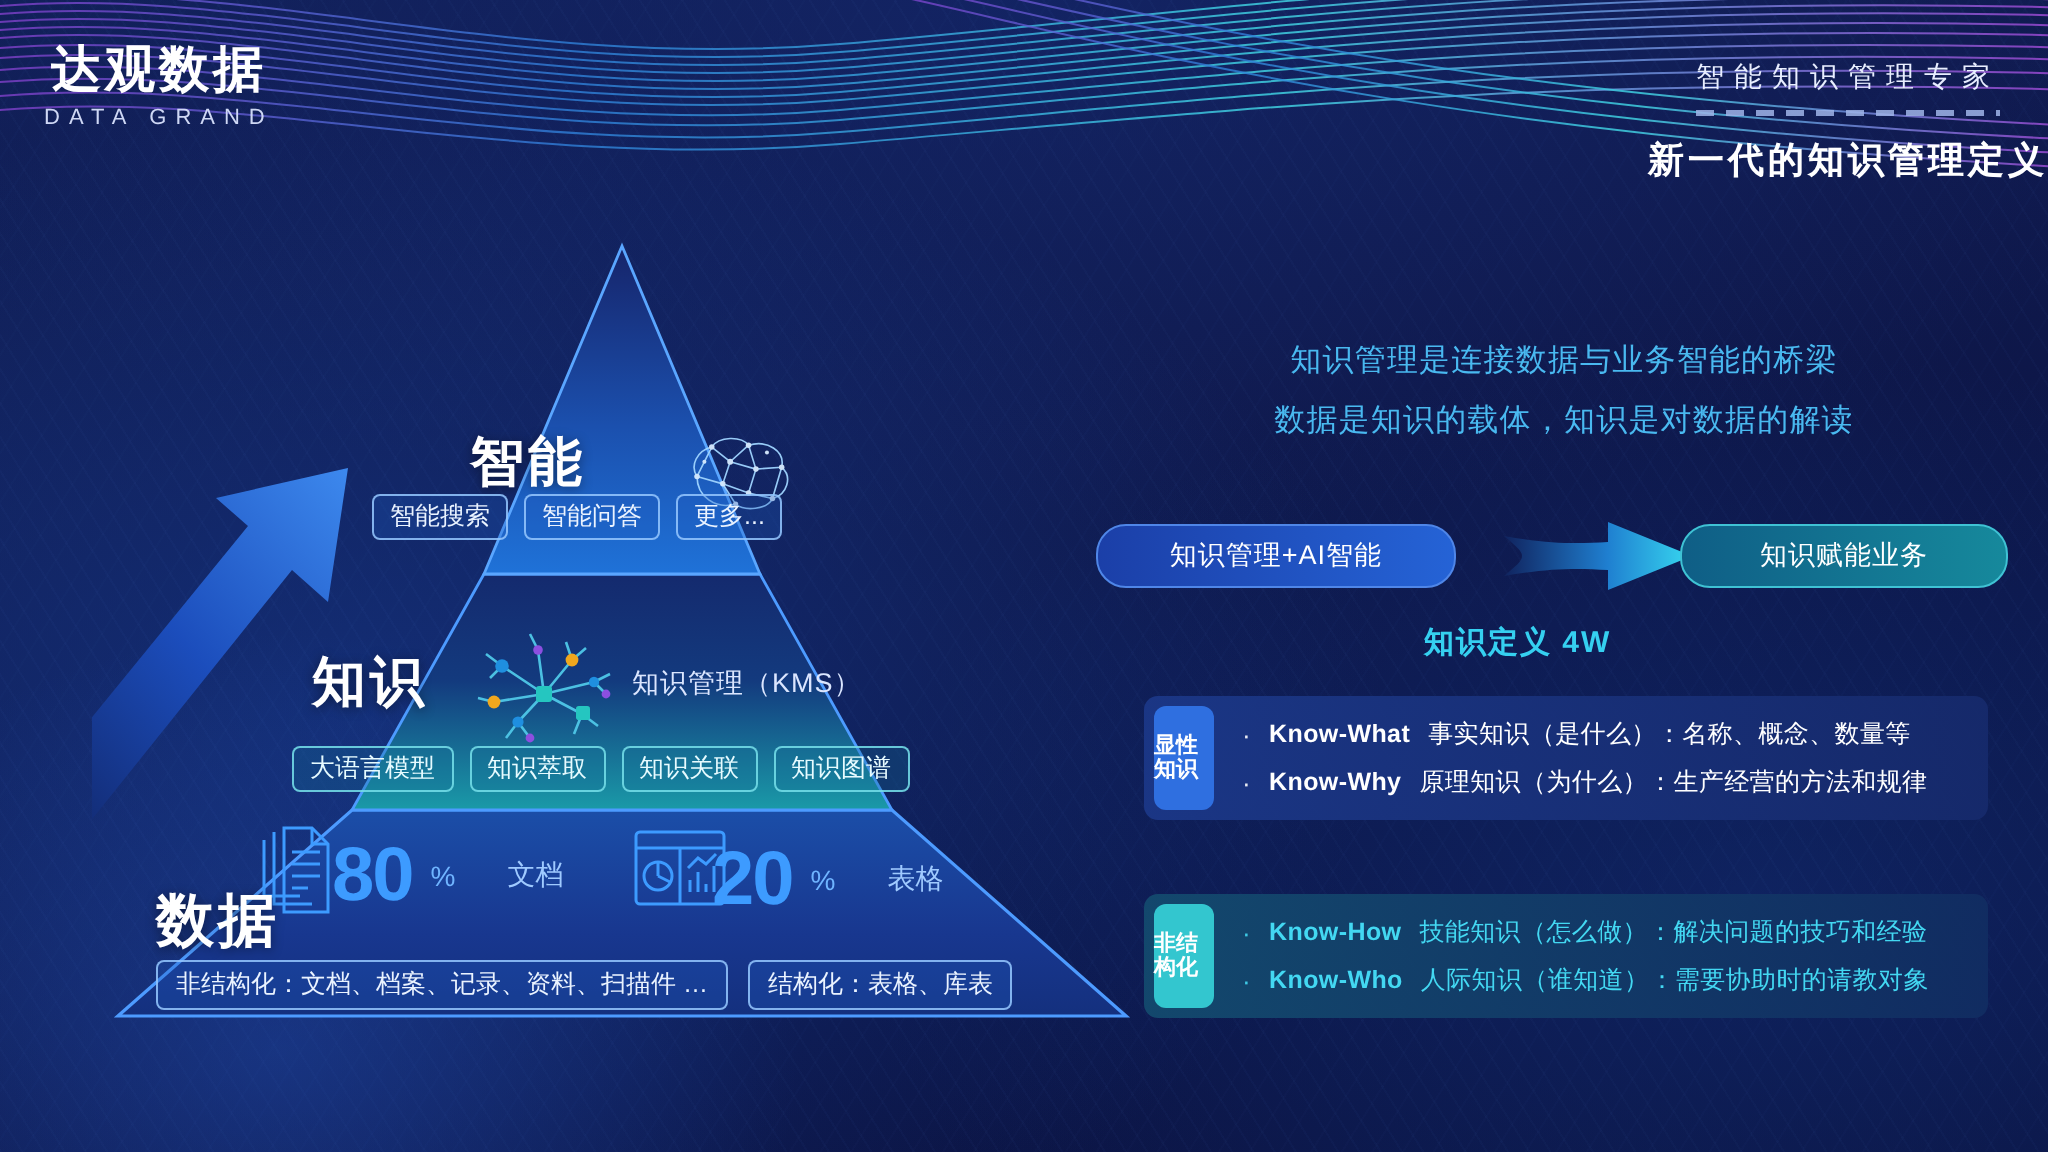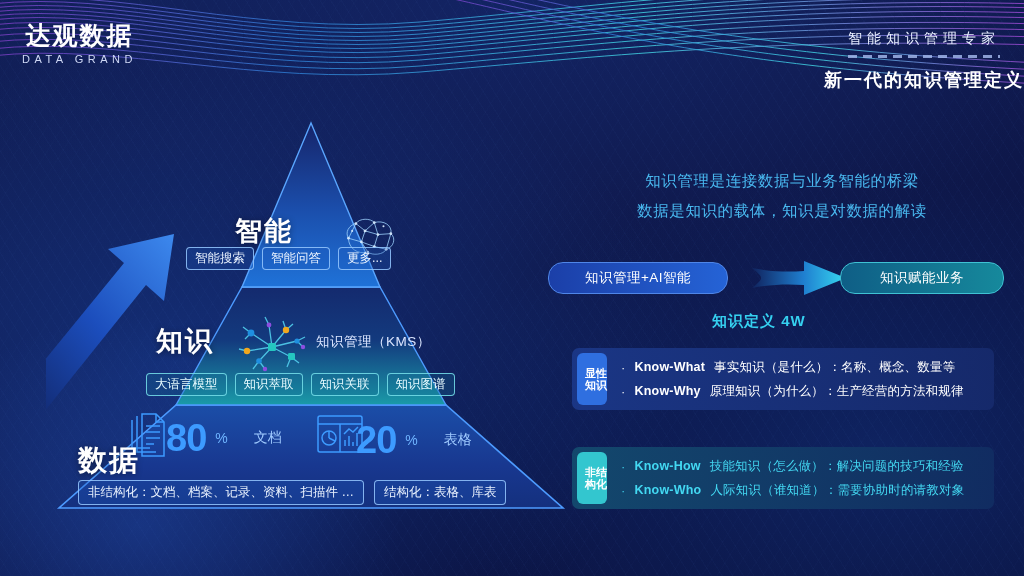--- a/index.html
+++ b/index.html
@@ -72,21 +72,21 @@
   .pill-left{left:0;width:178px;background:linear-gradient(90deg,#1b3fa8,#2563d6);
     border:1px solid #4f86e8;}
   .pill-right{right:0;width:162px;background:linear-gradient(90deg,#0f5e86,#16899c);
     border:1px solid #3fc2d4;}
   .arrow-wrap{position:absolute;left:200px;top:-4px;width:110px;height:40px;}
   .sec-title{position:absolute;left:712px;top:312px;font-size:15px;font-weight:bold;color:#35d0f0;letter-spacing:1px;}
   .kbox{position:absolute;left:572px;height:62px;width:422px;border-radius:7px;display:flex;overflow:hidden;}
   .kbox-a{top:348px;background:linear-gradient(90deg,rgba(27,55,135,.95),rgba(22,42,108,.92));}
   .kbox-b{top:447px;background:linear-gradient(90deg,rgba(19,74,110,.95),rgba(17,45,98,.92));}
   .ktab{width:30px;margin:5px 0 5px 5px;border-radius:6px;display:flex;align-items:center;justify-content:center;
-    font-size:11px;line-height:12.5px;color:#fff;text-align:right;font-weight:bold;letter-spacing:0;}
+    font-size:11px;line-height:12.5px;color:#fff;text-align:left;font-weight:bold;letter-spacing:0;}
   .ktab-a{background:#2f6fe0;}
   .ktab-b{background:#33c6cf;}
   .klist{flex:1;display:flex;flex-direction:column;justify-content:center;padding-left:14px;gap:7px;}
   .kitem{display:flex;align-items:center;gap:9px;font-size:12.5px;letter-spacing:.2px;white-space:nowrap;}
   .kbox-a .kitem{color:#ffffff;}
   .kbox-b .kitem{color:#43d8f2;}
   .kdot{font-size:13px;opacity:.9;}
   .kkey{font-weight:bold;}
 </style>
 </head>

